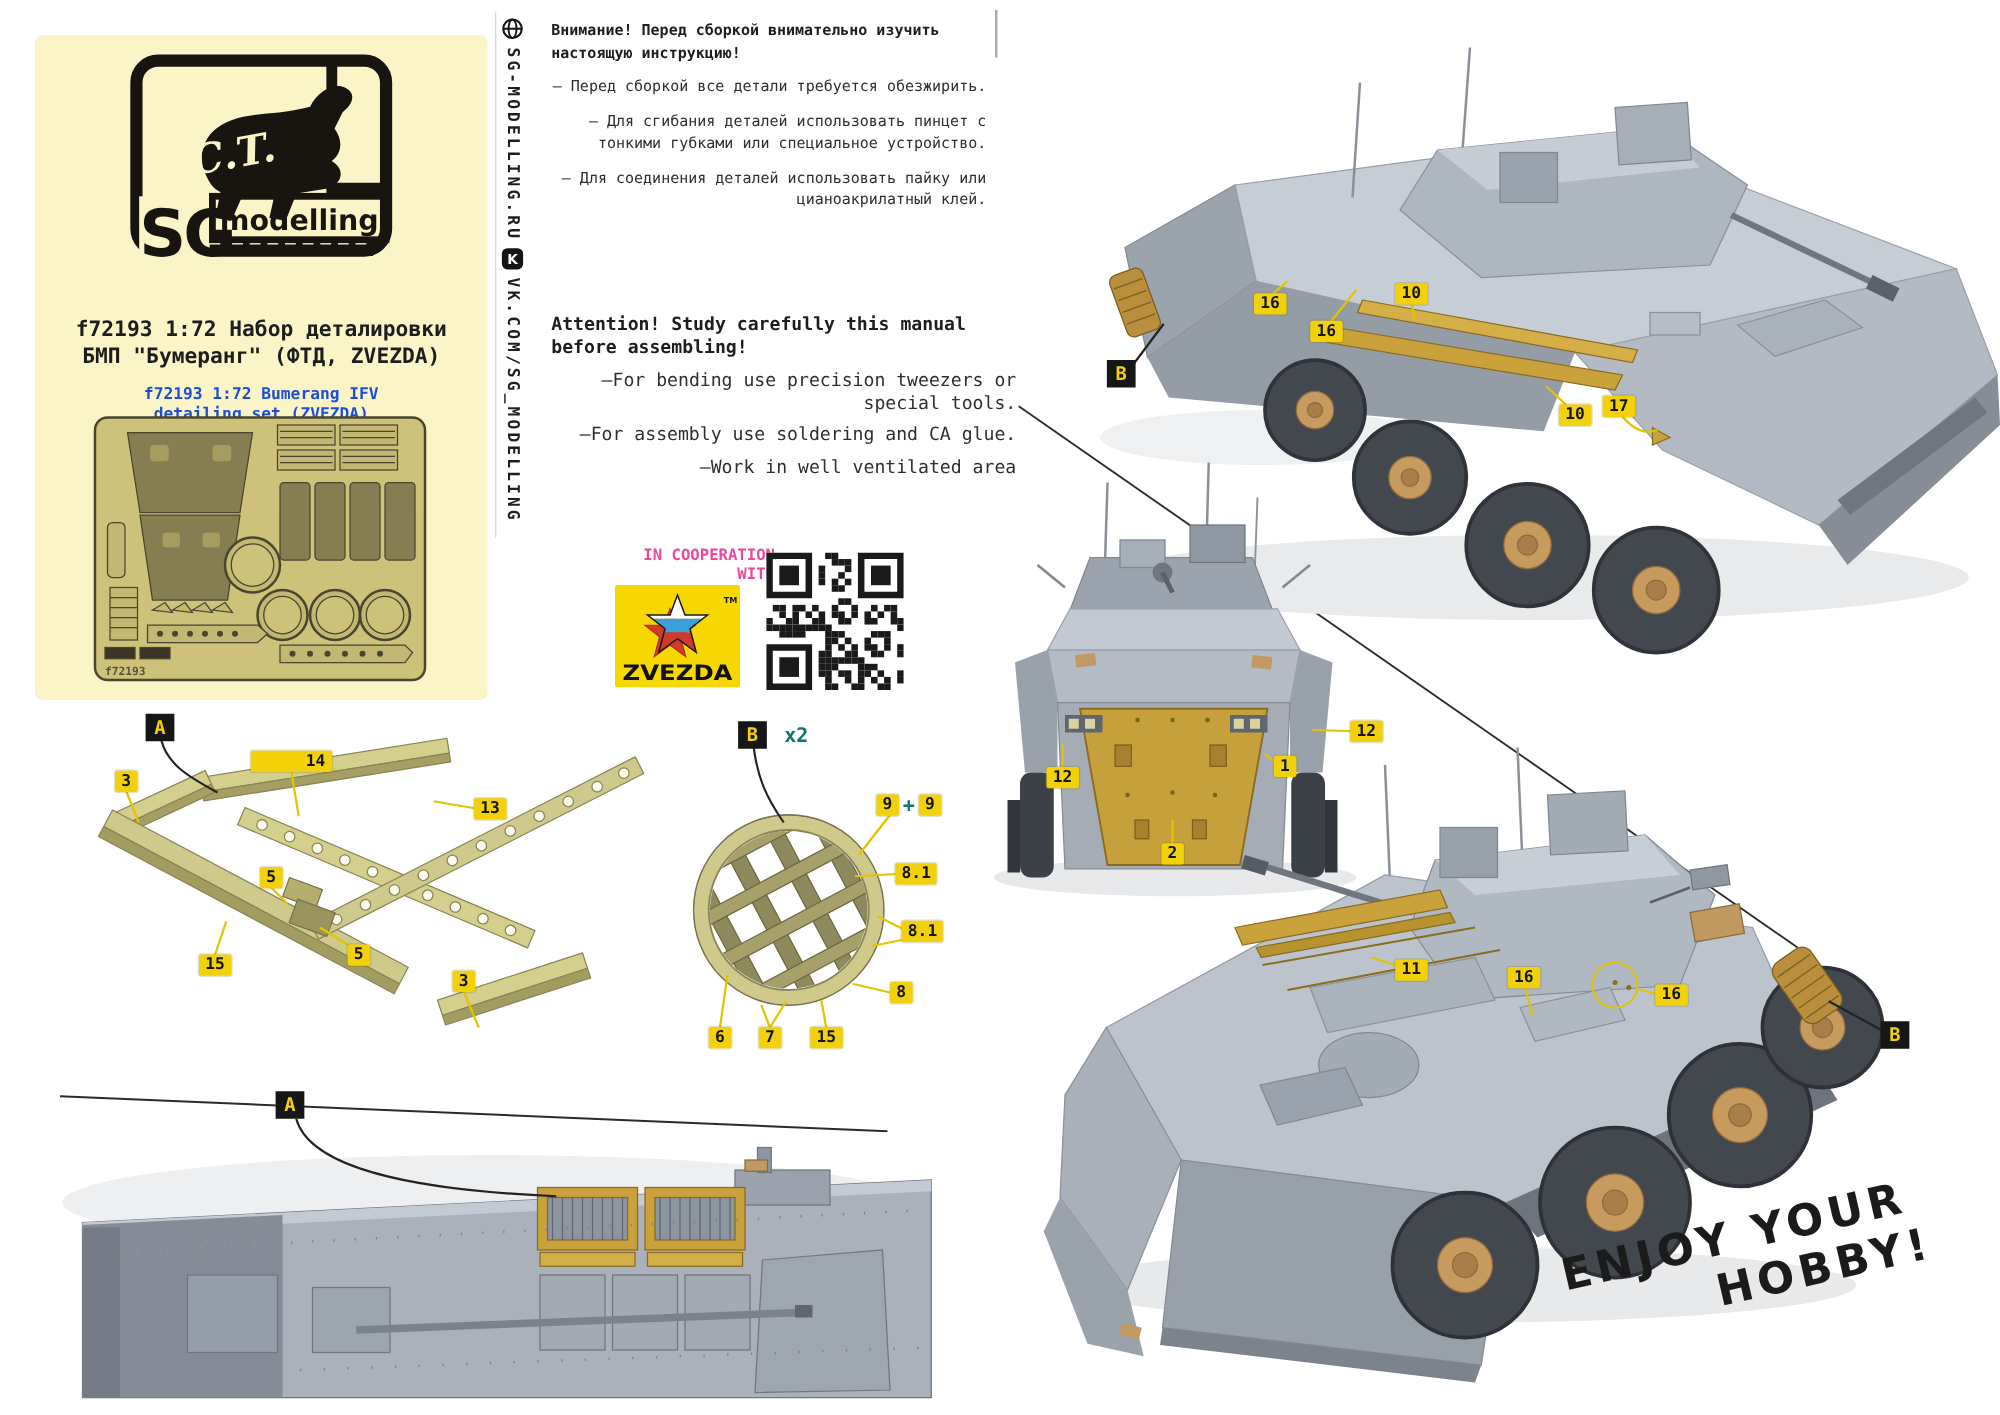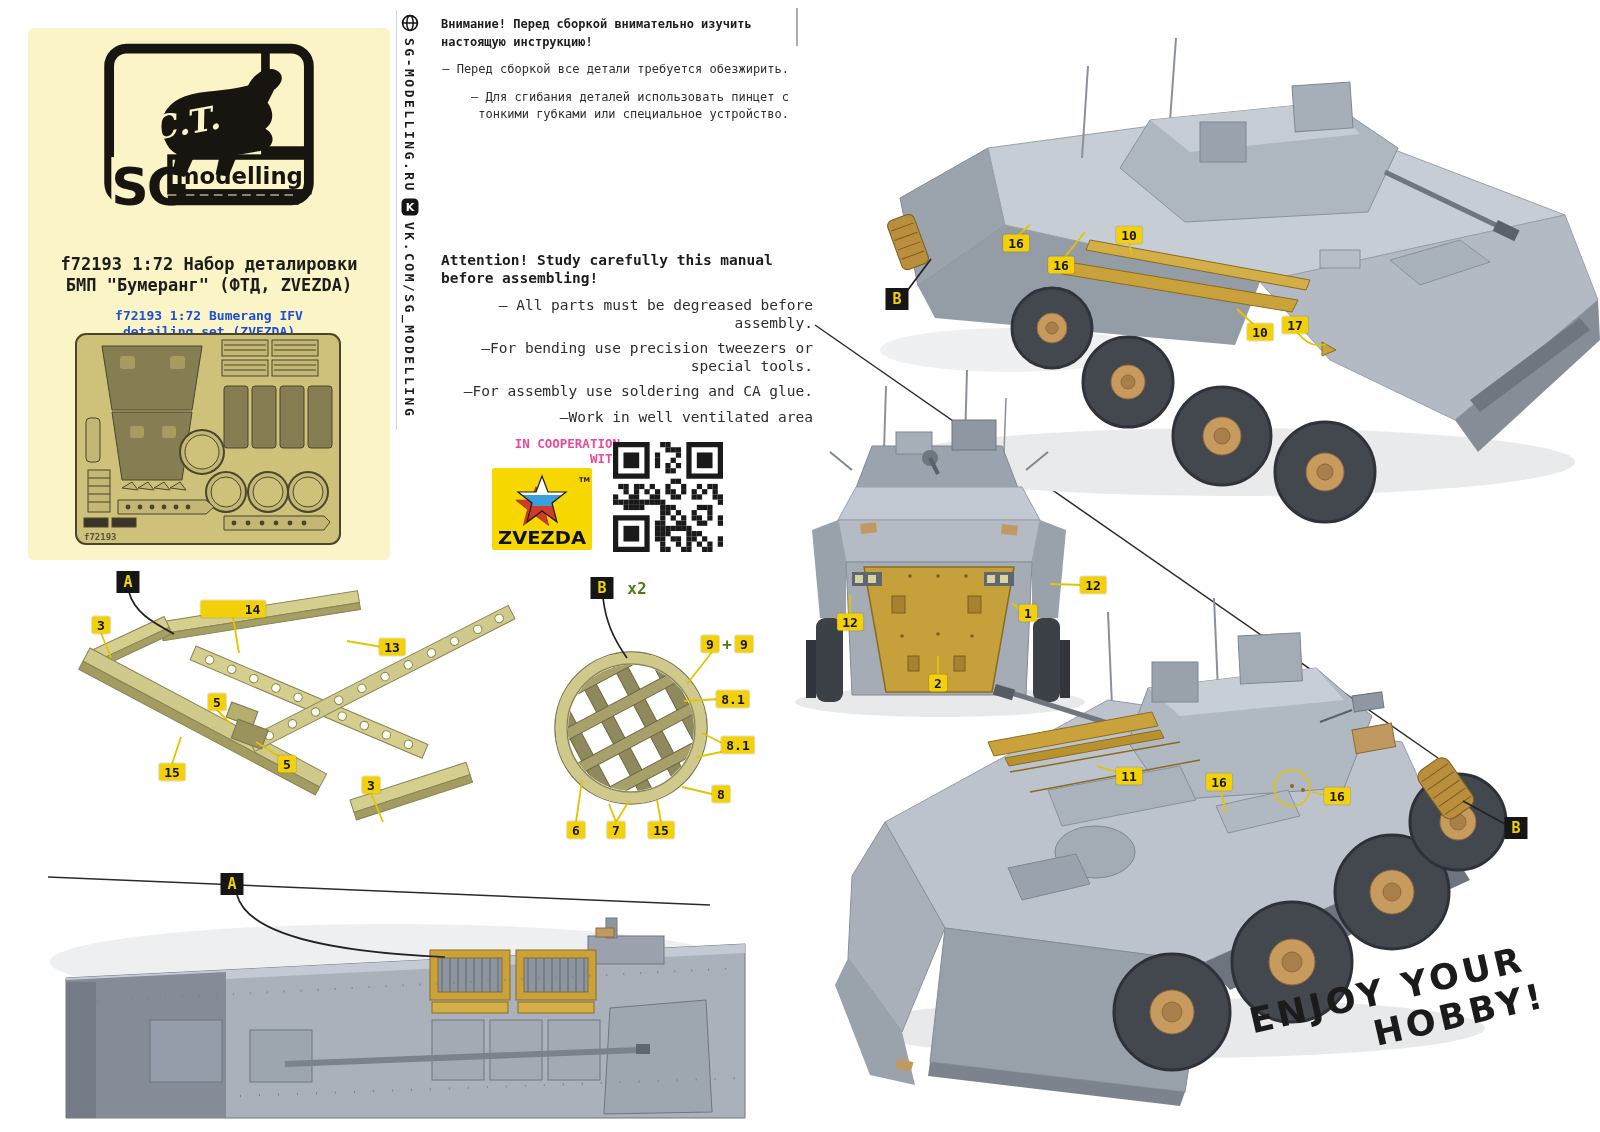--- a/index.html
+++ b/index.html
@@ -43,21 +43,21 @@
           font-family:"DejaVu Sans",sans-serif;font-weight:bold;color:#1b1b1b;z-index:2;}
   .slogan .l1{font-size:35px;letter-spacing:4px;}
   .slogan .l2{font-size:35px;letter-spacing:4px;margin-left:118px;}
   
   #callouts{position:absolute;left:0;top:0;width:100%;height:100%;z-index:6;pointer-events:none;}
   .callout{position:absolute;transform:translate(-50%,-50%);white-space:nowrap;
            font:bold 13px "DejaVu Sans Mono",monospace;}
   .callout.yellow{background:#f2d10a;color:#141414;padding:1px 5px;border-radius:2px;
                   box-shadow:0 0 0 1px rgba(130,110,0,.22);}
   .callout.black{background:#161616;color:#f2d10a;padding:2px 7px;font-size:15px;}
-  .callout.plain{background:transparent;color:#4d7c0f;font-size:16px;}
+  .callout.plain{background:transparent;color:#0f766e;font-size:16px;}
 </style>
 </head>
 <body>
 
 <div class="page">
 
   <svg id="artwork" width="1600" height="1132" viewBox="0 0 1600 1132">
 
     <g>
       <line x1="48" y1="877" x2="710" y2="905" stroke="#2b2b2b" stroke-width="1.5"></line>
@@ -471,24 +471,24 @@
         <text x="9" y="13" text-anchor="middle" font-family="DejaVu Sans, sans-serif" font-weight="bold" font-size="11" fill="#ffffff">K</text>
       </svg>
     </span>
     <span class="vtext vk-text">VK.COM/SG_MODELLING</span>
   </div>
 
   <div class="instr instr-ru">
     <p class="hd">Внимание! Перед сборкой внимательно изучить настоящую инструкцию!</p>
     <p class="it">– Перед сборкой все детали требуется обезжирить.</p>
     <p class="it">– Для сгибания деталей использовать пинцет с тонкими губками или специальное устройство.</p>
+    <p class="it">– Для соединения деталей использовать пайку или цианоакрилатный клей.</p>
   </div>
   <div class="instr instr-en">
     <p class="hd">Attention! Study carefully this manual before assembling!</p>
-    <p class="it">– All parts must be degreased before assembly.</p>
     <p class="it">–For bending use precision tweezers or special tools.</p>
     <p class="it">–For assembly use soldering and CA glue.</p>
     <p class="it">–Work in well ventilated area</p>
   </div>
 
   <div class="coop">
     <div class="coop-label">
       <div>IN COOPERATION</div>
       <div>WITH</div>
     </div>

